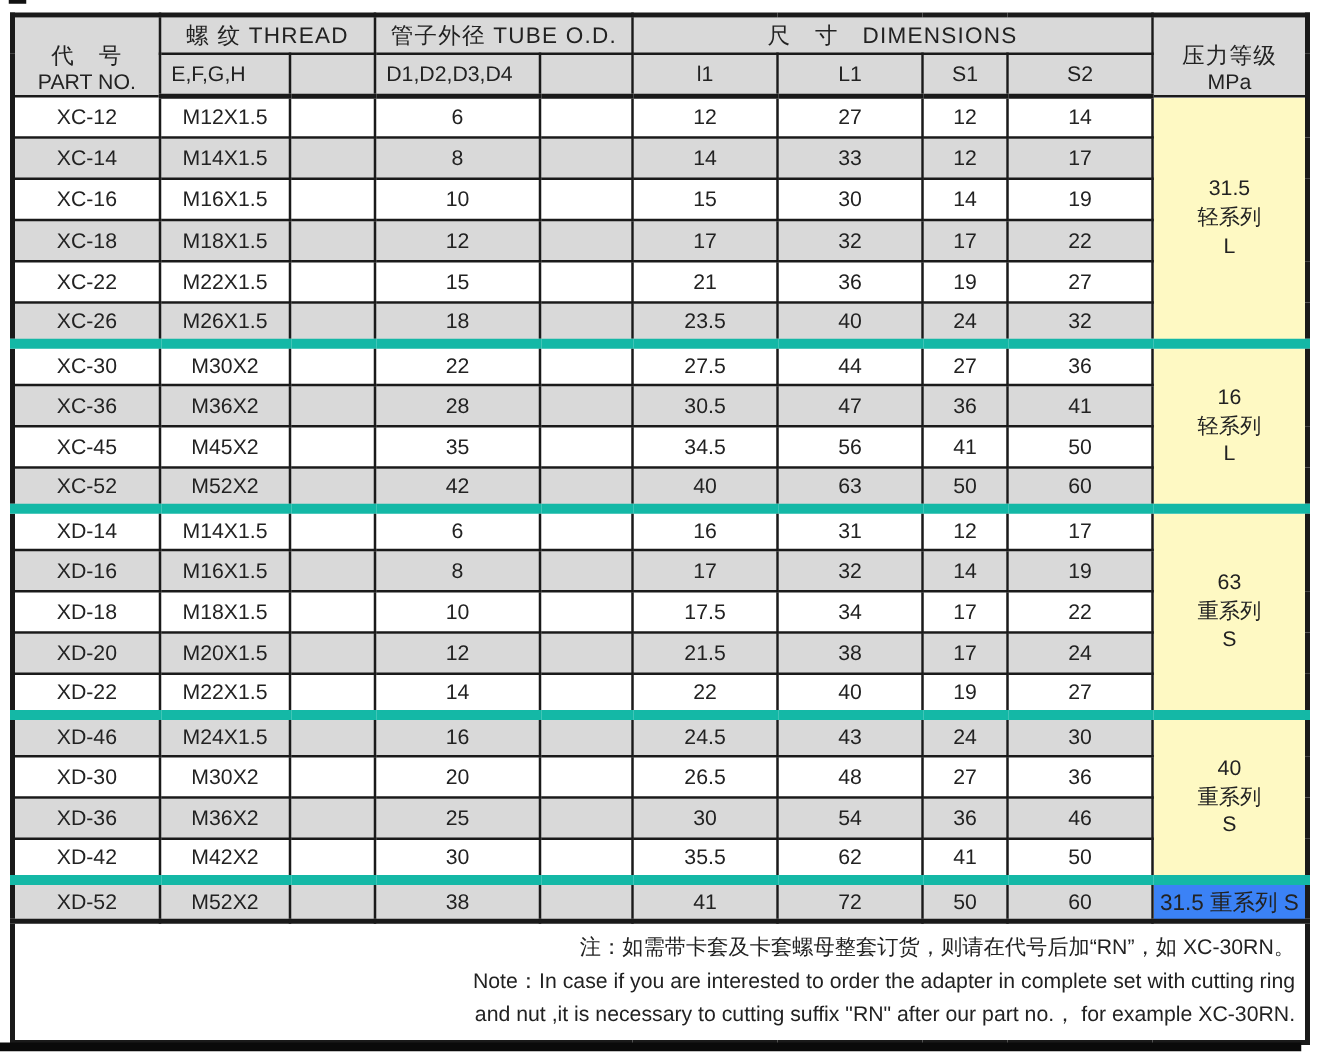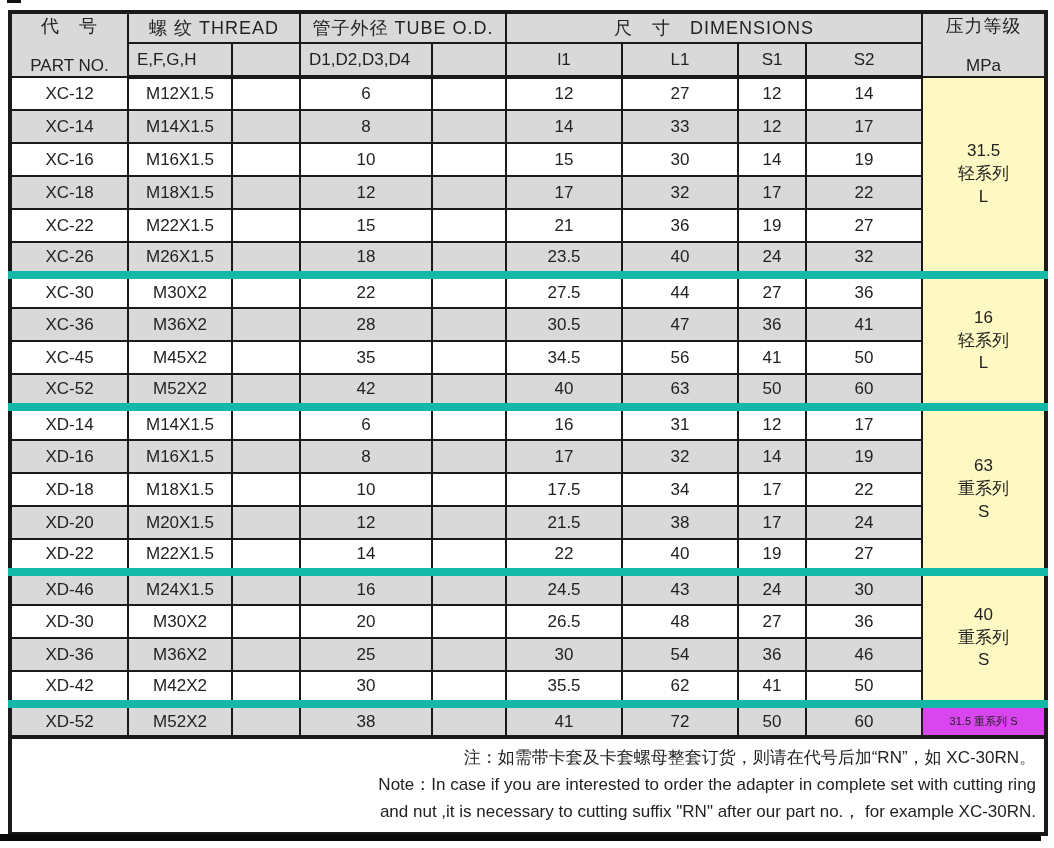--- a/index.html
+++ b/index.html
@@ -17,29 +17,29 @@
   th,td{
     border:2px solid #1a1a1a;
     text-align:center;vertical-align:middle;
     font-size:17px;font-weight:normal;
     padding:0;overflow:hidden;white-space:nowrap;
   }
   thead th{background:#d9d9d9;}
   thead tr.h1{height:31px;}
   thead tr.h2{height:33px;}
   thead tr.h2 th{border-bottom:4px solid #1a1a1a;}
-  .hdr-stack{display:flex;flex-direction:column;justify-content:space-between;height:62px;}
+  .hdr-stack{display:flex;flex-direction:column;justify-content:flex-end;height:62px;}
   .hdr-zh{font-size:18px;letter-spacing:1px;}
   .hdr-left{text-align:left;padding-left:8px;margin-left:18px;}
   tbody tr{height:33px;}
   tbody td{background:#ffffff;}
   tbody tr.gray td{background:#d9d9d9;}
   tbody tr.gs td{border-top:8px solid #14b8a6;}
   tbody td.pressure, tbody tr.gray td.pressure{background:#fef9c3;line-height:1.35;white-space:normal;}
-  td.pressure-small, tbody tr.gray td.pressure-small{background:#d946ef;font-size:11px;white-space:nowrap;}
+  td.pressure-small, tbody tr.gray td.pressure-small{background:#3b82f6;font-size:18px;white-space:nowrap;}
   tfoot td{
     border-top:4px solid #1a1a1a;background:#ffffff;
     text-align:right;vertical-align:top;
     padding:5px 8px 6px 8px;height:80px;
     font-size:17px;line-height:1.6;white-space:normal;
   }
   .bottom-rule{position:absolute;left:0;top:834px;width:1041px;height:7px;background:#0a0a0a;}
 </style>
 </head>
 <body>

